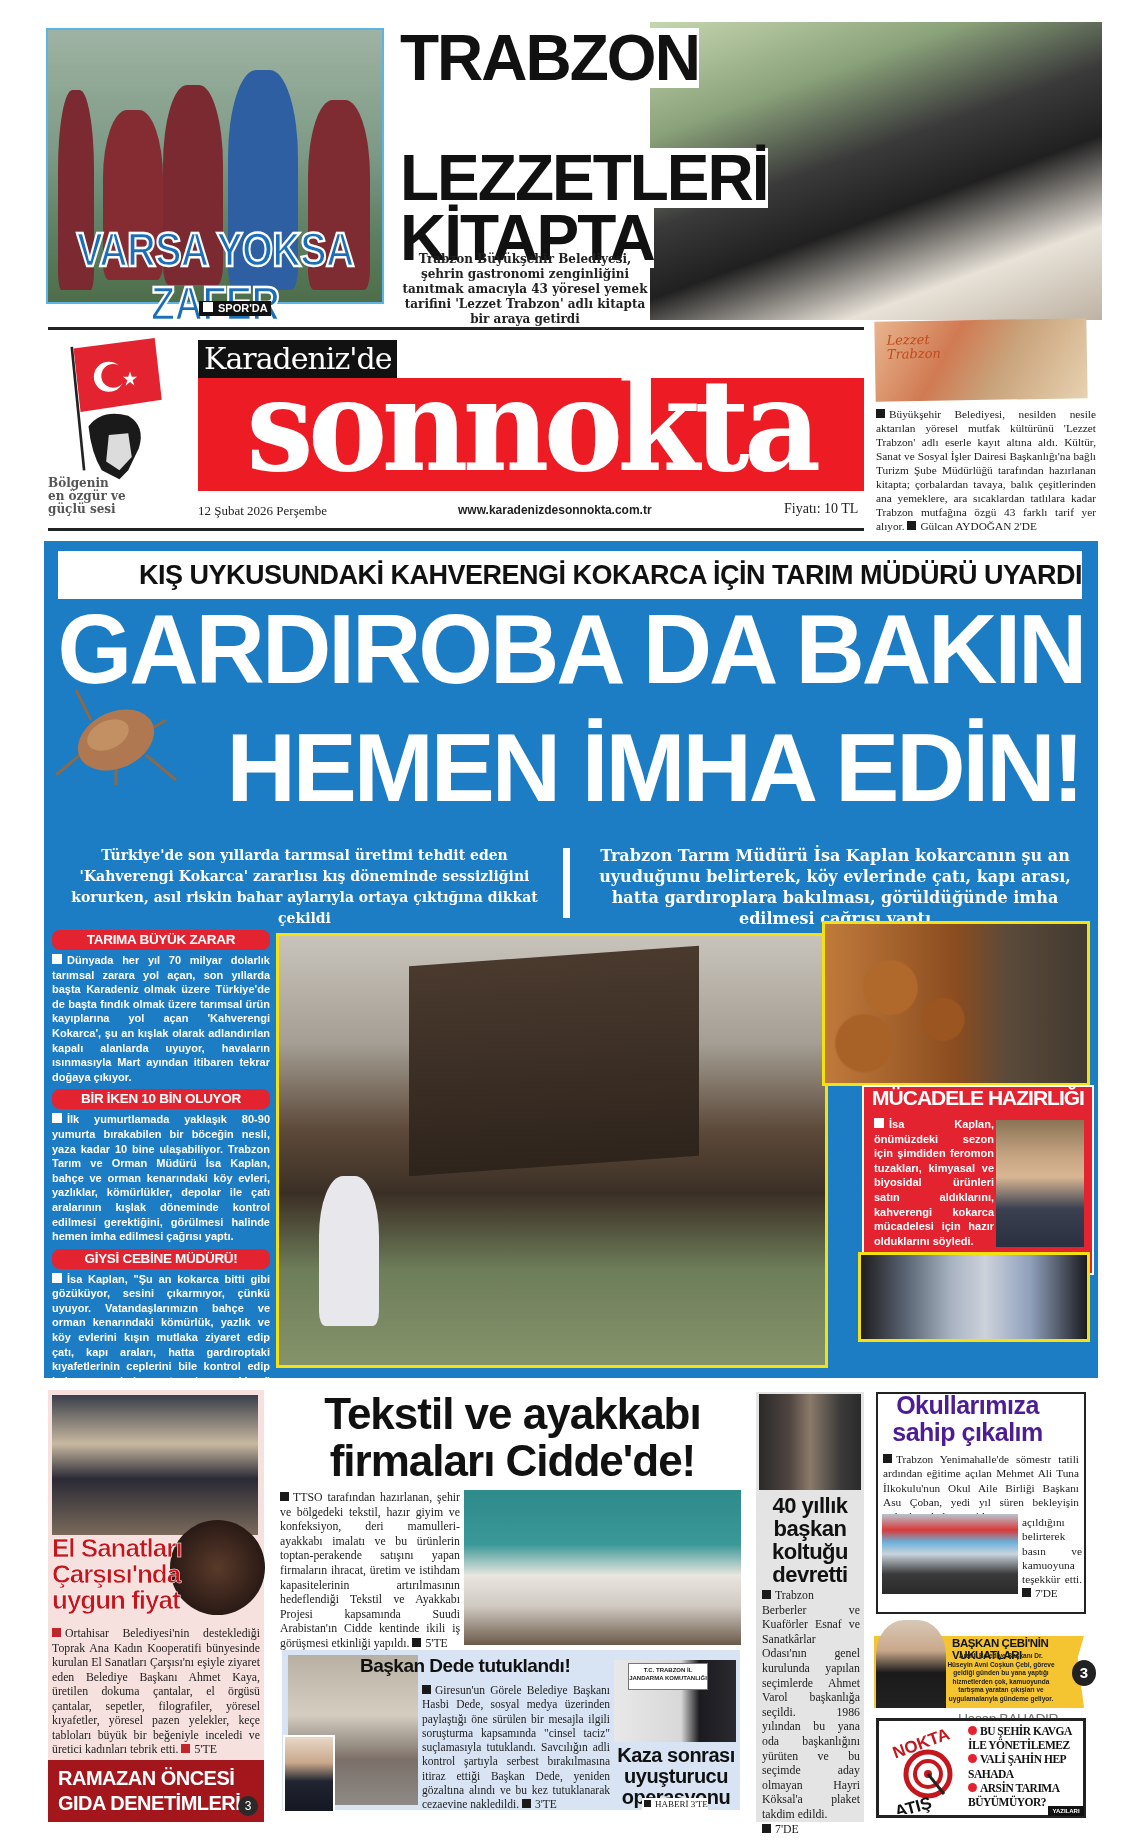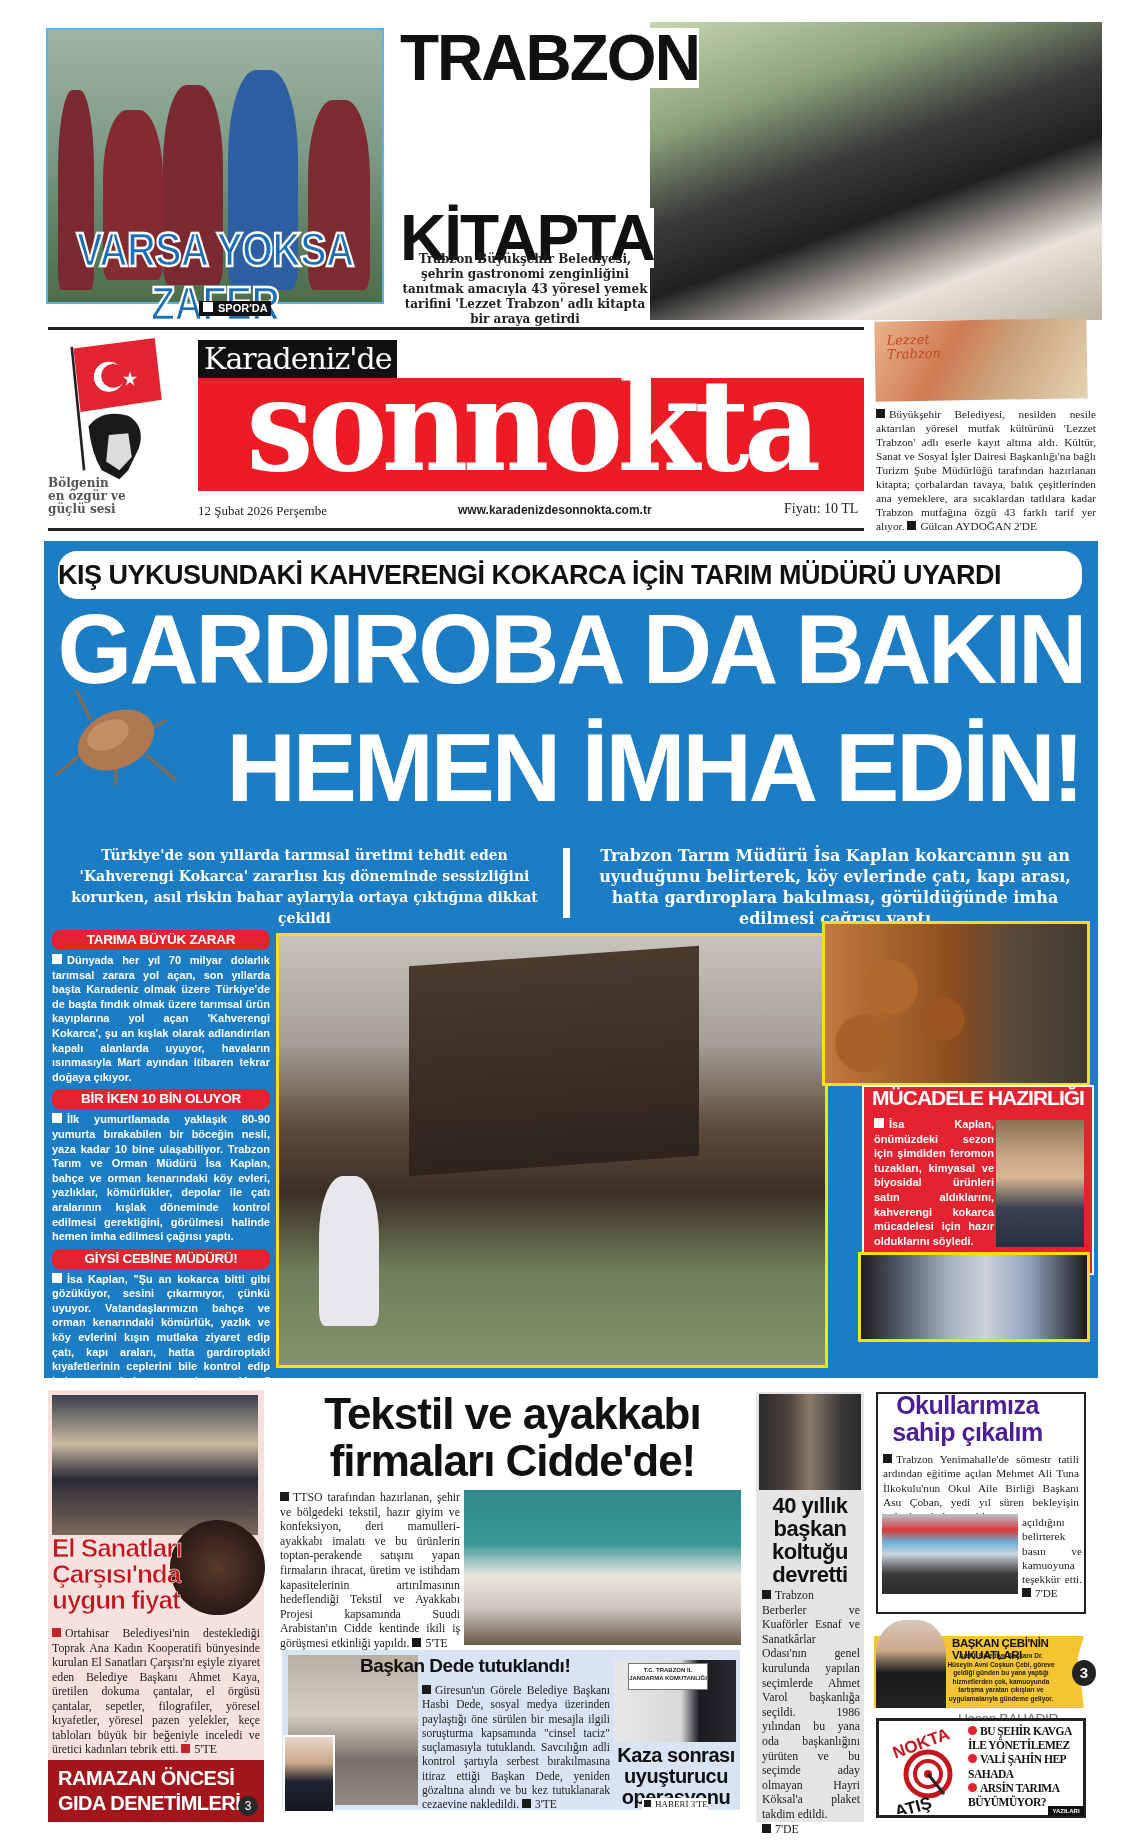--- a/index.html
+++ b/index.html
@@ -31,21 +31,21 @@
   #logo-word { left: 198px; top: 350px; width: 666px; text-align: center; font-family: "DejaVu Serif", serif; font-weight: 700; font-size: 128px; color: #fff; letter-spacing: -6px; line-height: 150px; transform: scaleX(0.93); }
   #slogan { left: 48px; top: 477px; width: 80px; font-family: "DejaVu Serif", serif; font-weight: 700; font-size: 12px; line-height: 13px; color: #555; }
   #date { left: 198px; top: 503px; font-family: "Liberation Serif", serif; font-size: 13px; color: #222; }
   #website { left: 458px; top: 503px; font-size: 12px; font-weight: 700; color: #222; }
   #price { left: 784px; top: 501px; font-family: "Liberation Serif", serif; font-size: 14px; color: #222; }
   #rule-bot { left: 48px; top: 528px; width: 816px; height: 3px; background: #222; }
   #book-text { left: 876px; top: 407px; width: 220px; font-family: "Liberation Serif", serif; font-size: 11.3px; line-height: 14px; color: #222; }
 
   
   #main-blue { left: 44px; top: 541px; width: 1054px; height: 837px; background: #1c7cc4; }
-  #kicker { left: 58px; top: 551px; width: 1024px; height: 48px; background: #fff; text-align: left; font-weight: 700; font-size: 27px; line-height: 48px; color: #111; letter-spacing: -0.5px; border-radius: 19px; }
+  #kicker { left: 58px; top: 551px; width: 1024px; height: 48px; background: #fff; text-align: right; font-weight: 700; font-size: 27px; line-height: 48px; color: #111; letter-spacing: -0.5px; }
   #head1, #head2 { font-family: "Liberation Sans", sans-serif; font-weight: 900; color: #fff; text-align: center; letter-spacing: -3px; transform-origin: center top; }
   #head1 { left: 44px; top: 600px; width: 1054px; font-size: 96px; line-height: 96px; transform: scaleY(1.02); }
   #head2 { left: 210px; top: 720px; width: 888px; font-size: 96px; line-height: 96px; }
   #bug { left: 46px; top: 680px; width: 150px; height: 110px; }
   #intro-left { left: 52px; top: 845px; width: 505px; text-align: center; font-family: "DejaVu Serif", serif; font-weight: 700; font-size: 14px; line-height: 21px; color: #fff; }
   #divider-bar { left: 563px; top: 848px; width: 7px; height: 70px; background: #fff; }
   #intro-right { left: 580px; top: 845px; width: 510px; text-align: center; font-family: "DejaVu Serif", serif; font-weight: 700; font-size: 16px; line-height: 21px; color: #fff; }
 
   .sub-red { background: #e3232f; color: #fff; font-weight: 700; text-align: center; font-size: 13.5px; height: 20px; line-height: 20px; letter-spacing: -0.3px; border-radius: 8px; }
   .col-text { color: #fff; font-weight: 700; font-size: 11px; line-height: 14.6px; }
@@ -118,21 +118,21 @@
   <div class="player" style="left:180px;top:40px;width:70px;height:220px;background:#2e5fa3;"></div>
   <div class="player" style="left:260px;top:70px;width:62px;height:190px;background:#7e2c32;"></div>
 </div>
 <div id="spor-title" class="abs">VARSA YOKSA ZAFER</div>
 <div id="spor-link" class="abs"><span class="blkw"></span><span>SPOR'DA</span></div>
 
 <div id="trabzon-photo" class="abs photo"></div>
 <div id="trabzon-head" class="abs">
   <div style="background:#fff;display:inline-block;">TRABZON</div><br>
   <br>
-  <br>
+  <div style="background:#fff;display:inline-block;">LEZZETLERİ</div><br>
   <div style="background:#fff;display:inline-block;">KİTAPTA</div>
 </div>
 <div id="trabzon-sub" class="abs">Trabzon Büyükşehir Belediyesi, şehrin gastronomi zenginliğini tanıtmak amacıyla 43 yöresel yemek tarifini 'Lezzet Trabzon' adlı kitapta bir araya getirdi</div>
 <div id="book-photo" class="abs">
   <span style="position:absolute;left:12px;top:12px;font-family:'DejaVu Serif',serif;font-style:italic;font-size:13px;color:#c14a1e;width:50px;line-height:14px;">Lezzet Trabzon</span>
 </div>
 <div id="book-text" class="abs">
   <p><span class="blk"></span><span>Büyükşehir Belediyesi, nesilden nesile aktarılan yöresel mutfak kültürünü 'Lezzet Trabzon' adlı eserle kayıt altına aldı. Kültür, Sanat ve Sosyal İşler Dairesi Başkanlığı'na bağlı Turizm Şube Müdürlüğü tarafından hazırlanan kitapta; çorbalardan tavaya, balık çeşitlerinden ana yemeklere, ara sıcaklardan tatlılara kadar Trabzon mutfağına özgü 43 farklı tarif yer alıyor.</span> <span class="blk"></span><span>Gülcan AYDOĞAN 2'DE</span></p>
 </div>
 

